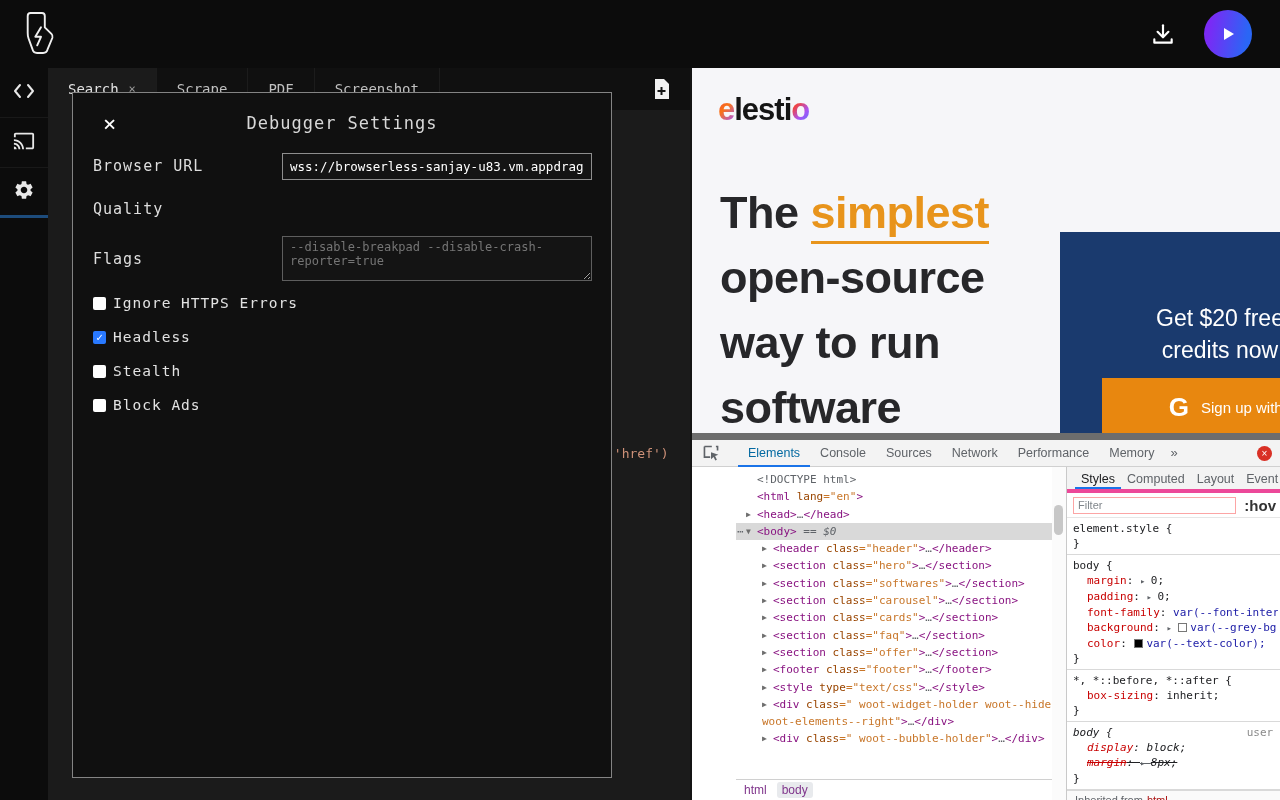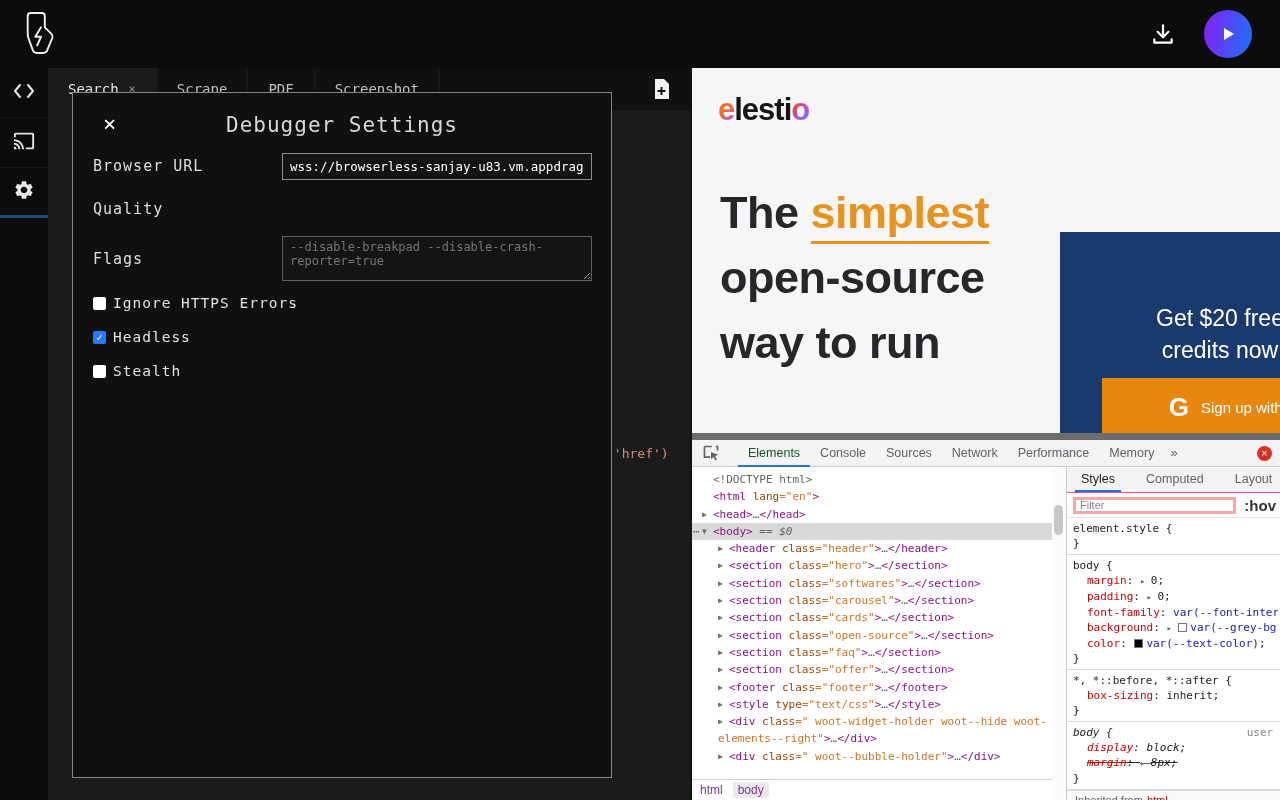--- a/index.html
+++ b/index.html
@@ -27,21 +27,21 @@
   .tab.active { background:#1b1b1b; color:#e2e2e2; }
   .tab-close { font-size:12px; color:#9a9a9a; }
   #newfile-btn { position:absolute; left:604px; top:10px; cursor:pointer; }
   #editor { position:relative; height:690px; background:#1b1b1b; font-family:"DejaVu Sans Mono", monospace; }
   #editor-code { position:absolute; left:558px; top:336px; font-size:13px; color:#ce9178; }
 
   
   #modal { position:absolute; left:72px; top:92px; width:540px; height:686px; background:#101010;
     border:1px solid #848484; z-index:5; font-family:"DejaVu Sans Mono", monospace; color:#dcdcdc; }
   #modal-close { position:absolute; left:30px; top:18px; font-size:22px; color:#fff; cursor:pointer; }
-  #modal-title { position:absolute; left:0; right:0; top:20px; text-align:center; font-size:21px; letter-spacing:1px; color:#d8d8d8; }
+  #modal-title { position:absolute; left:0; right:0; top:20px; text-align:center; font-size:17px; letter-spacing:1px; color:#d8d8d8; }
   .m-label { position:absolute; left:20px; font-size:15px; color:#dedede; letter-spacing:1px; }
   .m-input { position:absolute; left:209px; width:310px; height:27px; background:#141414; border:1px solid #8e8e8e;
     color:#fff; font-family:"DejaVu Sans Mono", monospace; font-size:12.5px; padding:0 7px; }
   #flags-input { position:absolute; left:209px; width:310px; height:45px; background:#141414; border:1px solid #5e5e5e;
     color:#bdbdbd; font-family:"DejaVu Sans Mono", monospace; font-size:12px; padding:3px 7px; resize:both; }
   #flags-input::placeholder { color:#757575; }
   #modal-checkboxes { position:absolute; left:20px; top:200px; }
   .cb-row { display:flex; align-items:center; height:20px; margin-bottom:14px; cursor:pointer; }
   .cb { width:13px; height:13px; background:#fff; border-radius:2px; margin-right:7px; font-size:11px;
     line-height:13px; text-align:center; color:#fff; }
@@ -67,50 +67,50 @@
   #promo-btn-label { font-size:15px; }
   #dt-divider { width:100%; height:7px; background:#6d6d6d; }
 
   
   #devtools { position:relative; width:100%; height:360px; background:#fff; color:#202124; }
   #dt-toolbar { position:relative; height:27px; background:#f3f3f3; border-bottom:1px solid #d0d0d0;
     display:flex; align-items:center; }
   #inspect-btn { margin:0 10px 0 10px; width:18px; height:18px; cursor:pointer; }
   #dt-tabs { display:flex; margin-left:8px; height:27px; font-size:12.5px; }
   .dt-tab { padding:0 10px; line-height:26px; color:#5f6368; cursor:pointer; white-space:nowrap; }
-  .dt-tab.active { color:#14532d; box-shadow:inset 0 -2px 0 #1a73e8; }
+  .dt-tab.active { color:#0369a1; box-shadow:inset 0 -2px 0 #1a73e8; }
   #dt-more { color:#5f6368; font-size:13px; padding:0 6px; line-height:26px; cursor:pointer; }
   #dt-error-badge { position:absolute; right:8px; top:6px; width:15px; height:15px; border-radius:50%;
     background:#d93025; color:#fff; font-size:10px; line-height:15px; text-align:center; cursor:pointer; }
 
   #dt-main { display:flex; height:333px; }
-  #left-pane { width:360px; display:flex; flex-direction:column; overflow:hidden; }
+  #left-pane { width:360px; display:flex; flex-direction:column; overflow:hidden;padding-left:44px; }
   #dom-tree { flex:1; padding-top:4px; font-family:"DejaVu Sans Mono", monospace; font-size:11px; overflow:hidden; }
   .dom-row { position:relative; line-height:17.3px; white-space:pre; cursor:pointer; }
   .dom-row.wrap { white-space:normal; }
   .dom-row.selected { background:#d9d9d9; }
   .dom-dots { position:absolute; left:1px; top:0; color:#5f6368; letter-spacing:-1px; }
   .twisty { display:inline-block; width:11px; color:#6e6e6e; font-size:8px; vertical-align:1px; }
   .c-tag { color:#881280; } .c-attr { color:#994500; } .c-val { color:#c87629; }
   .c-grey { color:#5f6368; } .c-eq { color:#5f6368; font-style:italic; }
   #crumb-bar { height:21px; border-top:1px solid #d0d0d0; background:#fff; display:flex; align-items:center;
     gap:10px; padding-left:8px; font-size:12px; }
   .crumb { color:#80368c; cursor:pointer; }
   .crumb.selected { background:#e8eaed; border-radius:3px; padding:1px 5px; }
 
   #scroll-col { width:14px; position:relative; background:#fbfbfb; }
   #scroll-thumb { position:absolute; left:2px; top:38px; width:9px; height:30px; background:#c7c7c7; border-radius:5px; }
 
   #styles-pane { flex:1; border-left:1px solid #c9c9c9; display:flex; flex-direction:column; overflow:hidden; }
-  #sp-tabs { height:26px; background:#f3f3f3; border-bottom:1px solid #ec4899; display:flex; gap:19px;
+  #sp-tabs { height:26px; background:#f3f3f3; border-bottom:4px solid #ec4899; display:flex; gap:0;
     padding-left:8px; font-size:12.5px; overflow:hidden; }
   .sp-tab { padding:0 6px; line-height:25px; color:#5f6368; white-space:nowrap; cursor:pointer; }
   .sp-tab.active { color:#202124; box-shadow:inset 0 -2px 0 #1a73e8; }
   #filter-row { height:25px; display:flex; align-items:center; padding:0 4px 0 6px; border-bottom:1px solid #e6e6e6; overflow:hidden; }
-  #filter-input { width:182px; height:17px; border:3px solid #fca5a5; font-size:11px; padding:0 4px; }
+  #filter-input { width:182px; height:17px; border:1px solid #fca5a5; font-size:11px; padding:0 4px; }
   #filter-input::placeholder { color:#80868b; }
   #hov-toggle { margin-left:8px; font-size:15px; font-weight:bold; color:#333; white-space:nowrap; cursor:pointer; }
   #styles-rules { flex:1; font-family:"DejaVu Sans Mono", monospace; font-size:11px; display:flex; flex-direction:column; overflow:hidden; }
   .style-section { border-bottom:1px solid #d9d9d9; padding:3px 2px 3px 6px; }
   .style-line { line-height:15px; white-space:nowrap; overflow:hidden; color:#202124; }
   .prop-line { padding-left:14px; }
   .prop { color:#c80000; }
   .val.var { color:#1a1aa6; }
   .exp { color:#5f6368; font-size:9px; }
   .origin { margin-left:134px; color:#8a8a8a; }
@@ -223,31 +223,36 @@
           <span class="cb-label">Ignore HTTPS Errors</span>
         </label>
         <label class="cb-row">
           <span class="cb checked">✓</span>
           <span class="cb-label">Headless</span>
         </label>
         <label class="cb-row">
           <span class="cb"></span>
           <span class="cb-label">Stealth</span>
         </label>
+        <label class="cb-row">
+          <span class="cb"></span>
+          <span class="cb-label">Block Ads</span>
+        </label>
       </div>
   </div>
 
   <div id="right-panel">
 
     <div id="preview">
       <div id="site-logo"><span class="grad-a">e</span><span>lesti</span><span class="grad-b">o</span></div>
       <div id="hero-heading">
           <div class="hero-line"><span>The </span><span class="hero-hl">simplest</span></div>
           <div class="hero-line"><span>open-source</span></div>
           <div class="hero-line"><span>way to run</span></div>
+          <div class="hero-line"><span>software</span></div>
         </div>
       <div id="promo-card">
         <div id="promo-text">Get $20 free credits now</div>
         <div id="promo-btn">
           <span id="promo-g">G</span>
           <span id="promo-btn-label">Sign up with Google</span>
         </div>
       </div>
     </div>
 
@@ -278,21 +283,20 @@
           <div id="dom-tree">
               <div class="dom-row" style="padding-left: 10px;"><span class="twisty"> </span><span class="c-grey">&lt;!DOCTYPE html&gt;</span></div>
               <div class="dom-row" style="padding-left: 10px;"><span class="twisty"> </span><span class="c-tag">&lt;html</span><span class="c-attr"> lang</span><span class="c-val">="en"</span><span class="c-tag">&gt;</span></div>
               <div class="dom-row" style="padding-left: 10px;"><span class="twisty">▶</span><span class="c-tag">&lt;head&gt;</span><span class="c-grey">…</span><span class="c-tag">&lt;/head&gt;</span></div>
               <div class="dom-row selected" style="padding-left: 10px;"><span class="dom-dots">⋯</span><span class="twisty">▼</span><span class="c-tag">&lt;body&gt;</span><span class="c-eq"> == $0</span></div>
               <div class="dom-row" style="padding-left: 26px;"><span class="twisty">▶</span><span class="c-tag">&lt;header</span><span class="c-attr"> class</span><span class="c-val">="header"</span><span class="c-tag">&gt;</span><span class="c-grey">…</span><span class="c-tag">&lt;/header&gt;</span></div>
               <div class="dom-row" style="padding-left: 26px;"><span class="twisty">▶</span><span class="c-tag">&lt;section</span><span class="c-attr"> class</span><span class="c-val">="hero"</span><span class="c-tag">&gt;</span><span class="c-grey">…</span><span class="c-tag">&lt;/section&gt;</span></div>
               <div class="dom-row" style="padding-left: 26px;"><span class="twisty">▶</span><span class="c-tag">&lt;section</span><span class="c-attr"> class</span><span class="c-val">="softwares"</span><span class="c-tag">&gt;</span><span class="c-grey">…</span><span class="c-tag">&lt;/section&gt;</span></div>
               <div class="dom-row" style="padding-left: 26px;"><span class="twisty">▶</span><span class="c-tag">&lt;section</span><span class="c-attr"> class</span><span class="c-val">="carousel"</span><span class="c-tag">&gt;</span><span class="c-grey">…</span><span class="c-tag">&lt;/section&gt;</span></div>
               <div class="dom-row" style="padding-left: 26px;"><span class="twisty">▶</span><span class="c-tag">&lt;section</span><span class="c-attr"> class</span><span class="c-val">="cards"</span><span class="c-tag">&gt;</span><span class="c-grey">…</span><span class="c-tag">&lt;/section&gt;</span></div>
-              <div class="dom-row" style="padding-left: 26px;"><span class="twisty">▶</span><span class="c-tag">&lt;section</span><span class="c-attr"> class</span><span class="c-val">="open-source"</span><span class="c-tag">&gt;</span><span class="c-grey">…</span><span class="c-tag">&lt;/section&gt;</span></div>
               <div class="dom-row" style="padding-left: 26px;"><span class="twisty">▶</span><span class="c-tag">&lt;section</span><span class="c-attr"> class</span><span class="c-val">="faq"</span><span class="c-tag">&gt;</span><span class="c-grey">…</span><span class="c-tag">&lt;/section&gt;</span></div>
               <div class="dom-row" style="padding-left: 26px;"><span class="twisty">▶</span><span class="c-tag">&lt;section</span><span class="c-attr"> class</span><span class="c-val">="offer"</span><span class="c-tag">&gt;</span><span class="c-grey">…</span><span class="c-tag">&lt;/section&gt;</span></div>
               <div class="dom-row" style="padding-left: 26px;"><span class="twisty">▶</span><span class="c-tag">&lt;footer</span><span class="c-attr"> class</span><span class="c-val">="footer"</span><span class="c-tag">&gt;</span><span class="c-grey">…</span><span class="c-tag">&lt;/footer&gt;</span></div>
               <div class="dom-row" style="padding-left: 26px;"><span class="twisty">▶</span><span class="c-tag">&lt;style</span><span class="c-attr"> type</span><span class="c-val">="text/css"</span><span class="c-tag">&gt;</span><span class="c-grey">…</span><span class="c-tag">&lt;/style&gt;</span></div>
               <div class="dom-row wrap" style="padding-left: 26px;"><span class="twisty">▶</span><span class="c-tag">&lt;div</span><span class="c-attr"> class</span><span class="c-val">=" woot-widget-holder woot--hide woot-elements--right"</span><span class="c-tag">&gt;</span><span class="c-grey">…</span><span class="c-tag">&lt;/div&gt;</span></div>
               <div class="dom-row" style="padding-left: 26px;"><span class="twisty">▶</span><span class="c-tag">&lt;div</span><span class="c-attr"> class</span><span class="c-val">=" woot--bubble-holder"</span><span class="c-tag">&gt;</span><span class="c-grey">…</span><span class="c-tag">&lt;/div&gt;</span></div>
             </div>
           <div id="crumb-bar">
               <span class="crumb">html</span>
               <span class="crumb selected">body</span>

